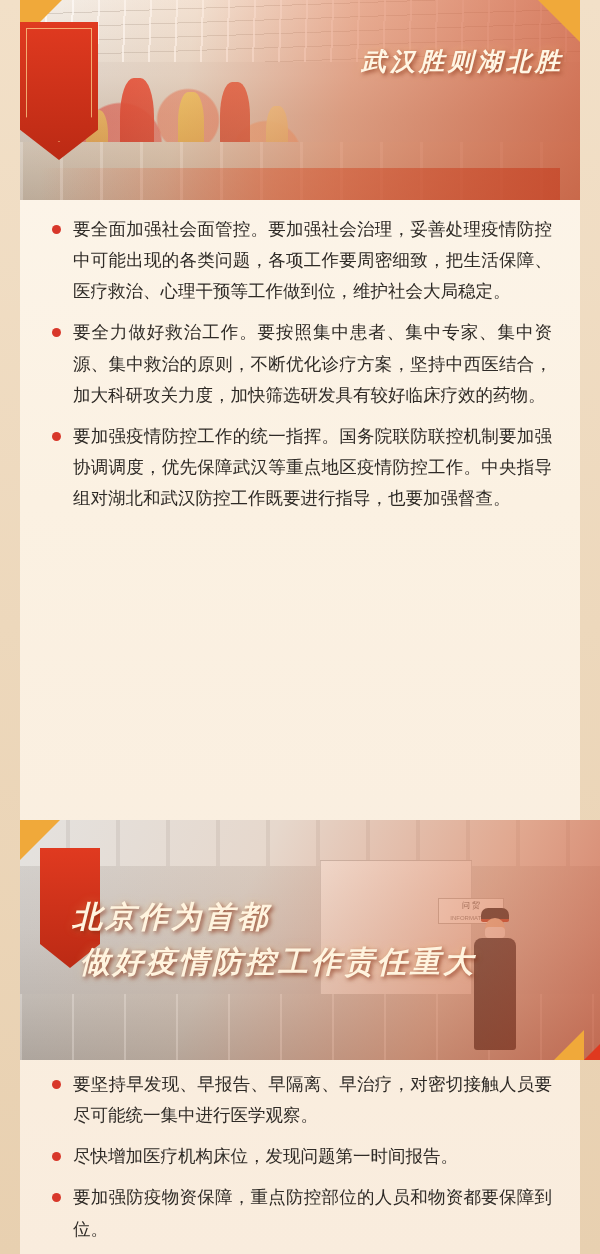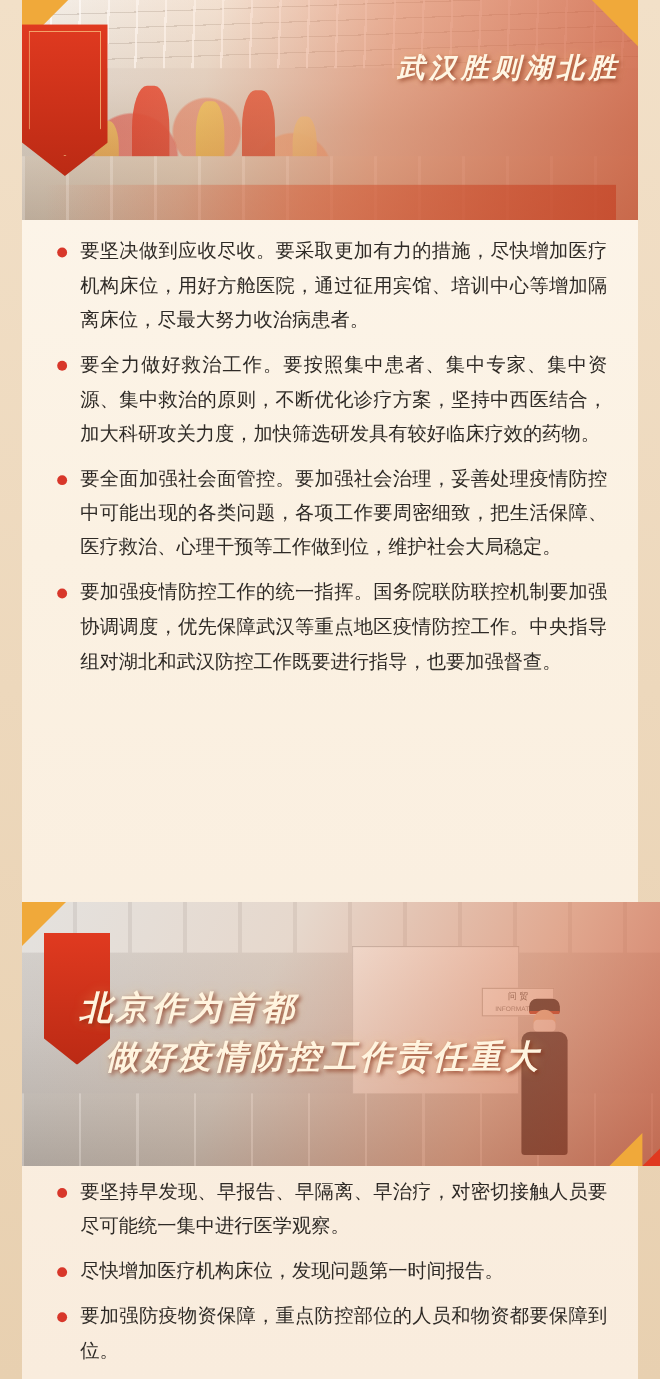--- a/index.html
+++ b/index.html
@@ -275,21 +275,21 @@
     top: 74px;
     color: #fff4df;
     font-family: "DejaVu Serif", "Liberation Serif", serif;
     font-weight: bold;
     font-style: italic;
     font-size: 30px;
     letter-spacing: 3px;
     line-height: 1.5;
     text-shadow: 2px 2px 4px rgba(120,30,10,.7), 0 0 10px rgba(255,200,120,.4);
   }
-  .hero2-title .l2 { margin-left: 24px; }
+  .hero2-title .l2 { margin-left: 8px; }
 
   .content.second { top: 1055px; }
 </style>
 </head>
 <body>
 
 <div class="poster">
 
   <div class="rail left"></div>
   <div class="rail right"></div>
@@ -311,29 +311,25 @@
   <div class="ribbon-left">
     <div class="gold"></div>
   </div>
   <div class="hero-title">
     <div class="l1">武汉胜则湖北胜</div>
   </div>
 
   <div class="content first">
     <div class="bullet-item">
       <span class="dot"></span>
-      <span class="btext">要坚决做到应收尽收。要采取更加有力的措施，尽快增加医疗机构床位，用好方舱医院，通过征用宾馆、培训中心等增加隔离床位，尽最大努力收治病患者。</span>
+      <span class="btext">要全面加强社会面管控。要加强社会治理，妥善处理疫情防控中可能出现的各类问题，各项工作要周密细致，把生活保障、医疗救治、心理干预等工作做到位，维护社会大局稳定。</span>
     </div>
     <div class="bullet-item">
       <span class="dot"></span>
       <span class="btext">要全力做好救治工作。要按照集中患者、集中专家、集中资源、集中救治的原则，不断优化诊疗方案，坚持中西医结合，加大科研攻关力度，加快筛选研发具有较好临床疗效的药物。</span>
-    </div>
-    <div class="bullet-item">
-      <span class="dot"></span>
-      <span class="btext">要全面加强社会面管控。要加强社会治理，妥善处理疫情防控中可能出现的各类问题，各项工作要周密细致，把生活保障、医疗救治、心理干预等工作做到位，维护社会大局稳定。</span>
     </div>
     <div class="bullet-item">
       <span class="dot"></span>
       <span class="btext">要加强疫情防控工作的统一指挥。国务院联防联控机制要加强协调调度，优先保障武汉等重点地区疫情防控工作。中央指导组对湖北和武汉防控工作既要进行指导，也要加强督查。</span>
     </div>
   </div>
 
   <div class="hero2">
     <div class="subway">
       <div class="ceil"></div>

